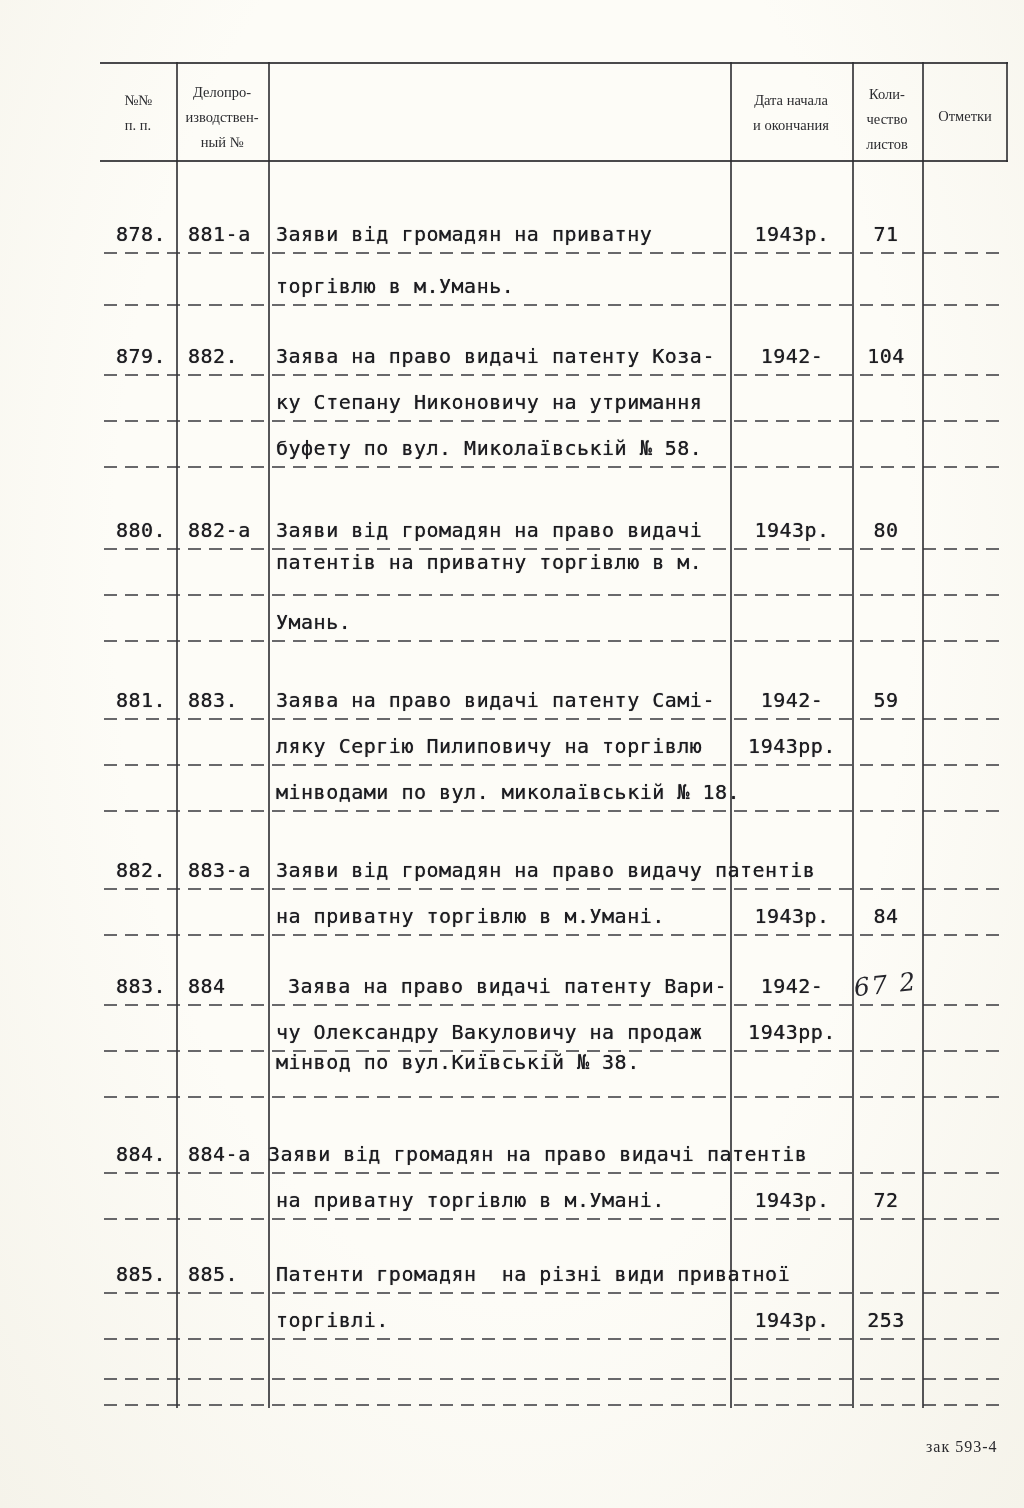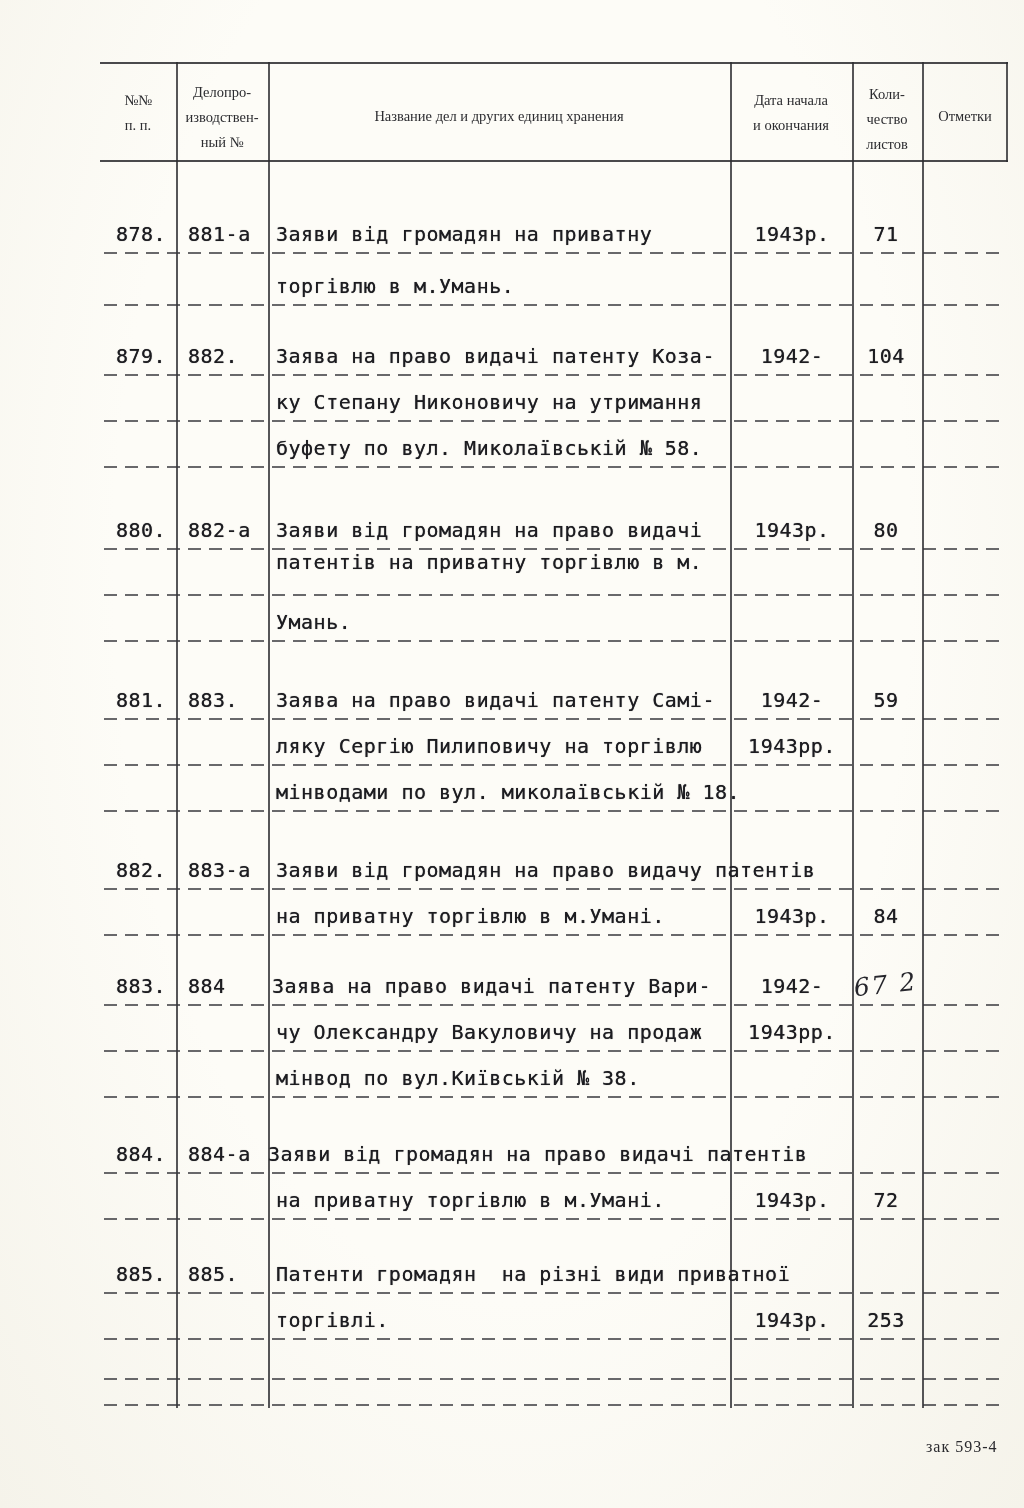--- a/index.html
+++ b/index.html
@@ -53,21 +53,20 @@
   <div class="vline" style="left:730px;top:62px;height:1346px;"></div>
   <div class="vline" style="left:852px;top:62px;height:1346px;"></div>
   <div class="vline" style="left:922px;top:62px;height:1346px;"></div>
   <div class="vline" style="left:1006px;top:62px;height:100px;"></div>
 
   <div class="hdr" style="left:100px;top:88px;width:76px;">№№
 п. п.</div>
   <div class="hdr" style="left:177px;top:80px;width:90px;">Делопро-
 изводствен-
 ный №</div>
-  <div class="hdr" style="left:270px;top:104px;width:458px;">Название дел и других единиц хранения</div>
   <div class="hdr" style="left:732px;top:88px;width:118px;">Дата начала
 и окончания</div>
   <div class="hdr" style="left:854px;top:82px;width:66px;">Коли-
 чество
 листов</div>
   <div class="hdr" style="left:924px;top:104px;width:82px;">Отметки</div>
 
   <div id="rows-layer">
       <div class="" style="position: absolute; left: 0px; top: 222px; width: 1024px;">
         <div class="typed" style="left: 116px; top: 0px;">878.</div>
@@ -122,23 +121,23 @@
         <div class="typed" style="left: 276px; top: 0px;">Заяви від громадян на право видачу патентів</div>
         <div class="typed" style="left: 276px; top: 46px;">на приватну торгівлю в м.Умані.</div>
         <div class="typed center" style="left: 736px; top: 46px; width: 112px;">1943р.</div>
         <div class="typed center" style="left: 852px; top: 46px; width: 68px;">84</div>
         <div class="dash" style="left: 104px; top: 30px; width: 902px;"></div>
         <div class="dash" style="left: 104px; top: 76px; width: 902px;"></div>
       </div>
       <div class="" style="position: absolute; left: 0px; top: 974px; width: 1024px;">
         <div class="typed" style="left: 116px; top: 0px;">883.</div>
         <div class="typed" style="left: 188px; top: 0px;">884</div>
-        <div class="typed" style="left: 272px; top: 0px;">Заява на право видачі патенту Вари-</div>
+        <div class="typed" style="left: 288px; top: 0px;">Заява на право видачі патенту Вари-</div>
         <div class="typed" style="left: 276px; top: 46px;">чу Олександру Вакуловичу на продаж</div>
-        <div class="typed" style="left: 276px; top: 92px;">мінвод по вул.Київській № 38.</div>
+        <div class="typed" style="left: 276px; top: 76px;">мінвод по вул.Київській № 38.</div>
         <div class="typed center" style="left: 736px; top: 0px; width: 112px;">1942-</div>
         <div class="typed center" style="left: 736px; top: 46px; width: 112px;">1943рр.</div>
         <div class="typed center hand" style="left: 852px; top: 0px; width: 68px;">67 2</div>
         <div class="dash" style="left: 104px; top: 30px; width: 902px;"></div>
         <div class="dash" style="left: 104px; top: 76px; width: 902px;"></div>
         <div class="dash" style="left: 104px; top: 122px; width: 902px;"></div>
       </div>
       <div class="" style="position: absolute; left: 0px; top: 1142px; width: 1024px;">
         <div class="typed" style="left: 116px; top: 0px;">884.</div>
         <div class="typed" style="left: 188px; top: 0px; text-align: center;">884-а</div>

